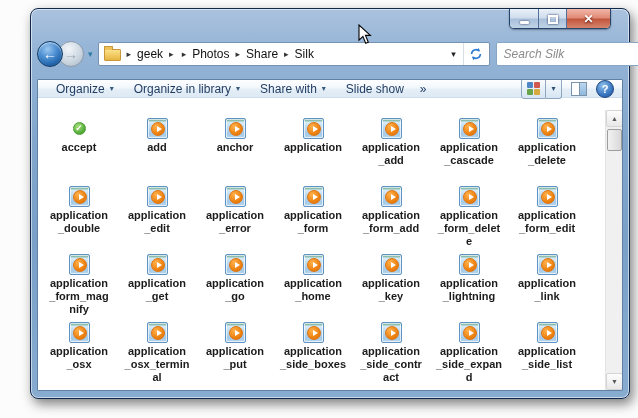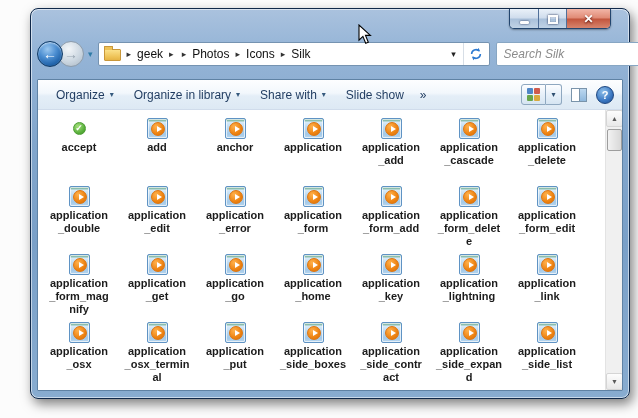--- a/index.html
+++ b/index.html
@@ -50,21 +50,21 @@
   .refresh { flex:0 0 auto; width:26px; height:22px; border-left:1px solid #d7dee6; display:flex; align-items:center; justify-content:center; }
   .searchbox { margin-left:6px; height:24px; flex:0 0 112px; background:#fff; border:1px solid #87a6c3; border-radius:2px;
     display:flex; align-items:center; }
   .searchbox input { flex:1 1 auto; min-width:0; border:none; outline:none; font-size:12px; padding:0 2px 0 7px;
     font-family:"Liberation Sans", sans-serif; color:#333; background:transparent; }
   .searchbox input::placeholder { color:#8b8b8b; font-style:italic; }
 
   
   .client { position:absolute; left:6px; right:6px; top:70px; bottom:7px;
     border:1px solid #5f82a4; background:#fff; overflow:hidden; border-radius:1px; }
-  .toolbar { height:30px; display:flex; align-items:center; padding:0 8px;
+  .toolbar { height:18px; display:flex; align-items:center; padding:0 8px;
     background:linear-gradient(180deg,#fdfeff 0%,#f2f7fc 45%,#e4eef7 55%,#dde9f4 100%);
     border-bottom:1px solid #d0dceb; }
   .tb-left { display:flex; align-items:center; }
   .tb-btn { display:flex; align-items:center; gap:5px; padding:4px 10px; font-size:12px; color:#1e3a5f; border-radius:2px; cursor:default; }
   .tb-dd { font-size:8px; color:#365a7e; }
   .tb-overflow { font-size:12px; color:#1e3a5f; padding:0 6px; }
   .tb-right { margin-left:auto; display:flex; align-items:center; gap:7px; }
   .views-group { display:flex; }
   .views-btn { width:25px; height:21px; border:1px solid #8fa8c0; border-radius:3px 0 0 3px;
     background:linear-gradient(#fdfeff,#e7f0f9 50%,#d6e5f2); display:flex; align-items:center; justify-content:center; }
@@ -136,21 +136,21 @@
 
       <div class="addressbar">
         <span class="folder-ico"></span>
         <span class="crumbs" id="crumbs">
             <span class="crumb-sep">▸</span>
             <span class="crumb">geek</span>
             <span class="crumb-sep">▸</span>
             <span class="crumb-sep">▸</span>
             <span class="crumb">Photos</span>
             <span class="crumb-sep">▸</span>
-            <span class="crumb">Icons</span>
+            <span class="crumb">Share</span>
             <span class="crumb-sep">▸</span>
             <span class="crumb">Silk</span>
           </span>
         <span class="addr-dd">▾</span>
         <span class="refresh">
           <svg width="14" height="14" viewBox="0 0 16 16">
               <path d="M3 8a5 5 0 0 1 8.5-3.5" fill="none" stroke="#2d7ad1" stroke-width="1.8"></path>
               <path d="M11 1l1.7 4.2-4.2-1.1z" fill="#2d7ad1"></path>
               <path d="M13 8a5 5 0 0 1-8.5 3.5" fill="none" stroke="#2d7ad1" stroke-width="1.8"></path>
               <path d="M5 15l-1.7-4.2 4.2 1.1z" fill="#2d7ad1"></path>

